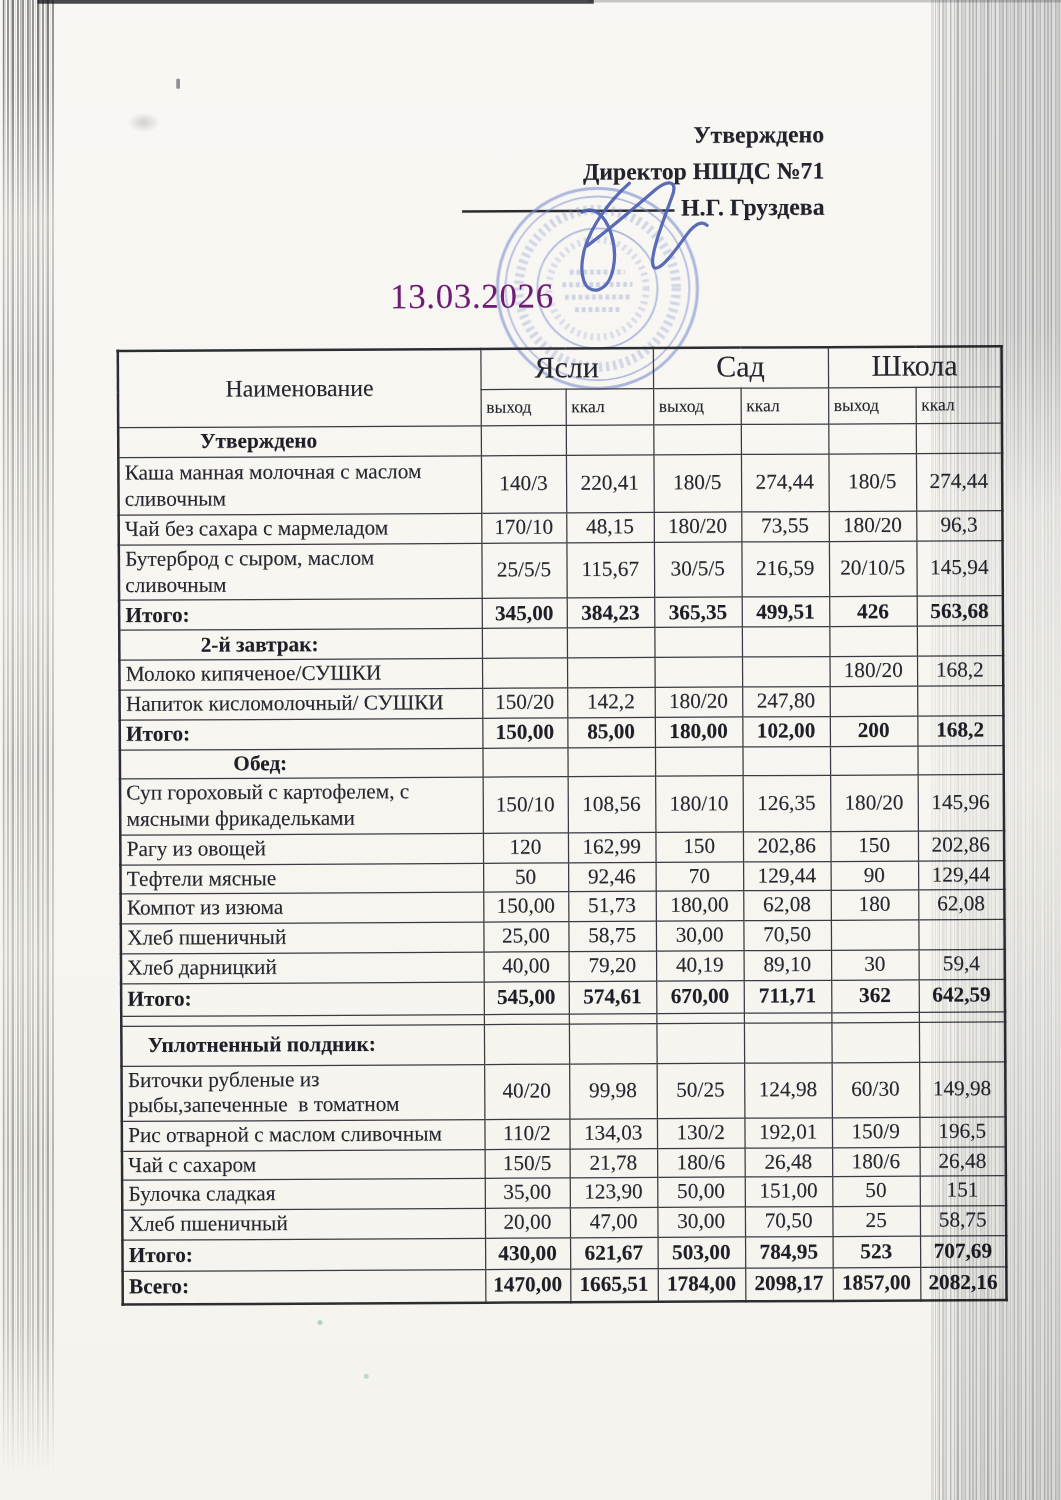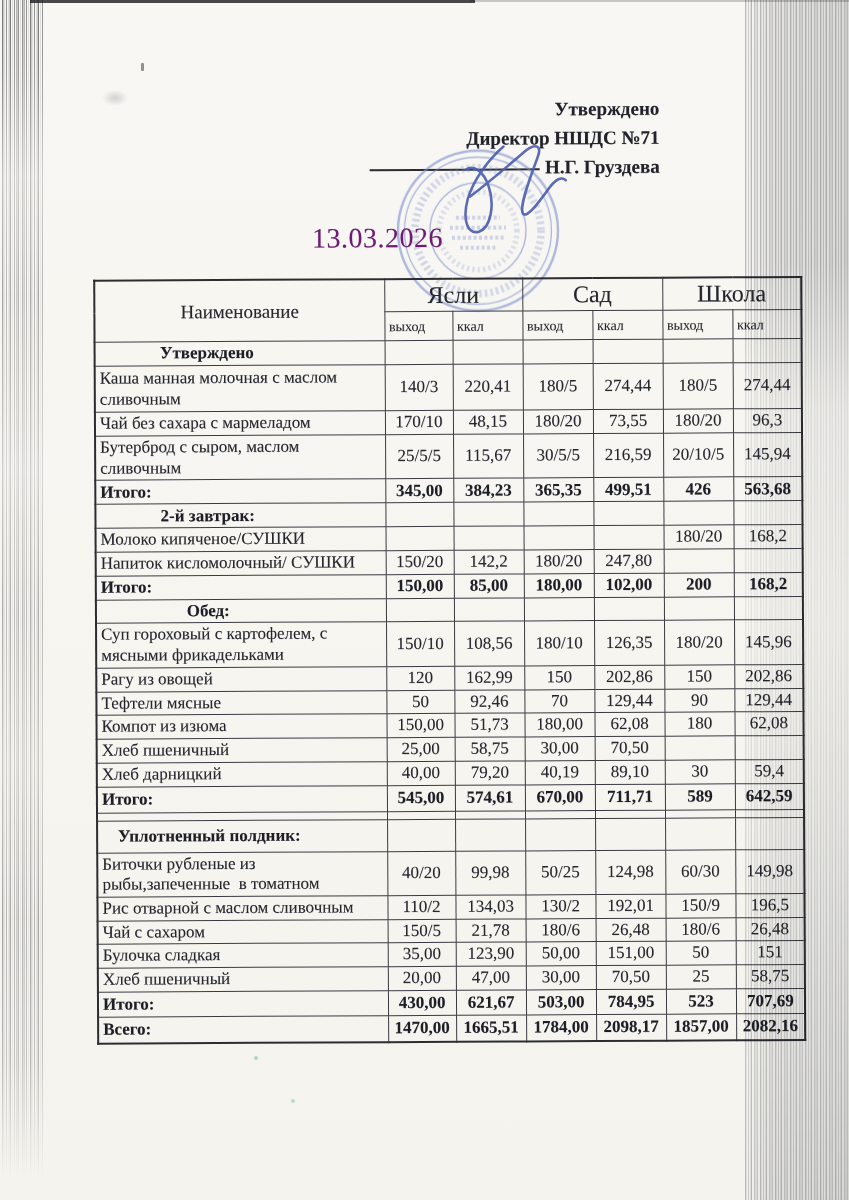--- a/index.html
+++ b/index.html
@@ -271,21 +271,21 @@
             <td class="c-val">89,10</td>
             <td class="c-val">30</td>
             <td class="c-val">59,4</td>
           </tr>
           <tr class="r-total" style="height: 26px;">
             <td class="c-name">Итого:</td>
             <td class="c-val">545,00</td>
             <td class="c-val">574,61</td>
             <td class="c-val">670,00</td>
             <td class="c-val">711,71</td>
-            <td class="c-val">589</td>
+            <td class="c-val">362</td>
             <td class="c-val">642,59</td>
           </tr>
           <tr class="r-spacer" style="height: 8px;">
             <td class="c-name"></td>
             <td class="c-val"></td>
             <td class="c-val"></td>
             <td class="c-val"></td>
             <td class="c-val"></td>
             <td class="c-val"></td>
             <td class="c-val"></td>

